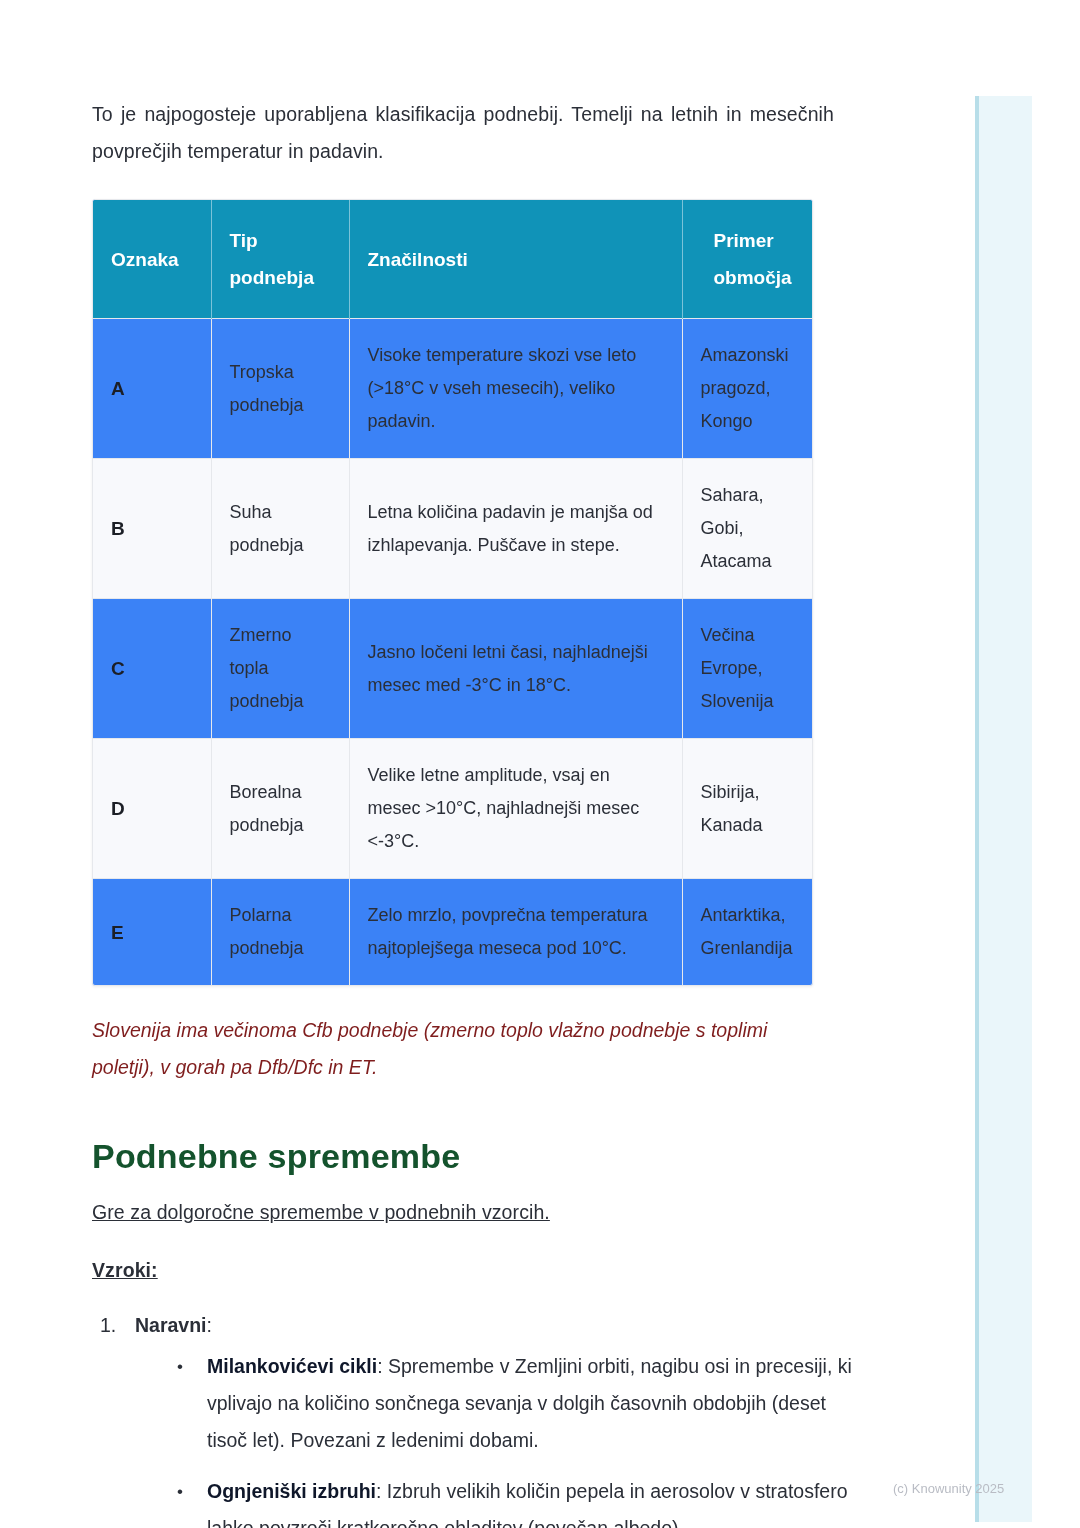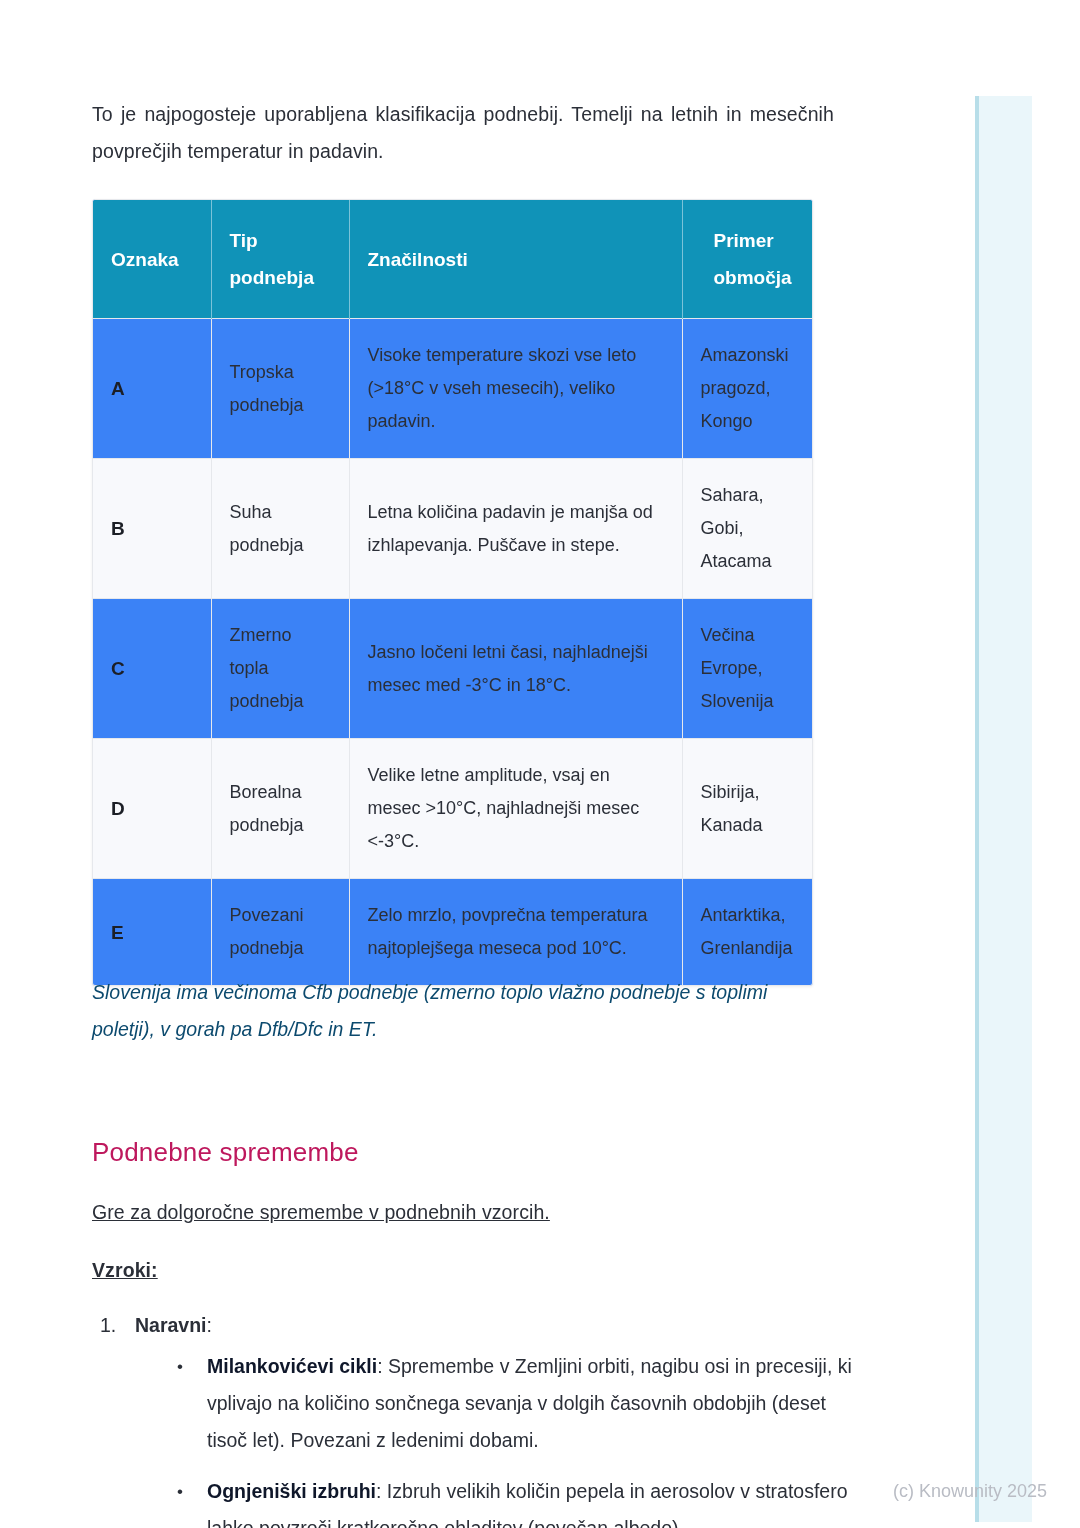--- a/index.html
+++ b/index.html
@@ -115,36 +115,36 @@
   table.climate-table tbody td.code {
     font-weight: 700;
     font-size: 19px;
     color: #1c1f26;
   }
 
   
   .note {
     position: absolute;
     left: 0;
-    top: 930px;
+    top: 968px;
     width: 742px;
     font-style: italic;
     font-size: 19.5px;
     line-height: 37px;
-    color: #0c4a6e;
+    color: #7f1d1d;
   }
 
   
   h2.section-heading {
     position: absolute;
     left: 0;
     top: 1093px;
-    font-size: 26px;
-    font-weight: 400;
-    color: #be185d;
+    font-size: 34px;
+    font-weight: 700;
+    color: #14532d;
     letter-spacing: 0.2px;
   }
 
   .para-1 {
     position: absolute;
     left: 0;
     top: 1150px;
     width: 742px;
     text-decoration: underline;
   }
@@ -199,21 +199,21 @@
     top: 0;
     font-size: 17px;
   }
   .b { font-weight: 700; color: #0f172a; }
 
   
   .watermark {
     position: absolute;
     left: 893px;
     top: 1437px;
-    font-size: 18px;
+    font-size: 13px;
     color: #b9bcc4;
     white-space: nowrap;
   }
 </style>
 </head>
 <body>
 
 <div class="page">
 
   <div class="side-panel"></div>
@@ -259,21 +259,21 @@
             <td>Večina Evrope, Slovenija</td>
           </tr>
           <tr class="alt">
             <td class="code">D</td>
             <td>Borealna podnebja</td>
             <td>Velike letne amplitude, vsaj en mesec &gt;10°C, najhladnejši mesec &lt;-3°C.</td>
             <td>Sibirija, Kanada</td>
           </tr>
           <tr>
             <td class="code">E</td>
-            <td>Povezani podnebja</td>
+            <td>Polarna podnebja</td>
             <td>Zelo mrzlo, povprečna temperatura najtoplejšega meseca pod 10°C.</td>
             <td>Antarktika, Grenlandija</td>
           </tr>
         </tbody>
       </table>
     </div>
 
     <p class="note">Slovenija ima večinoma Cfb podnebje (zmerno toplo vlažno podnebje s toplimi poletji), v gorah pa Dfb/Dfc in ET.</p>
 
     <h2 class="section-heading">Podnebne spremembe</h2>

